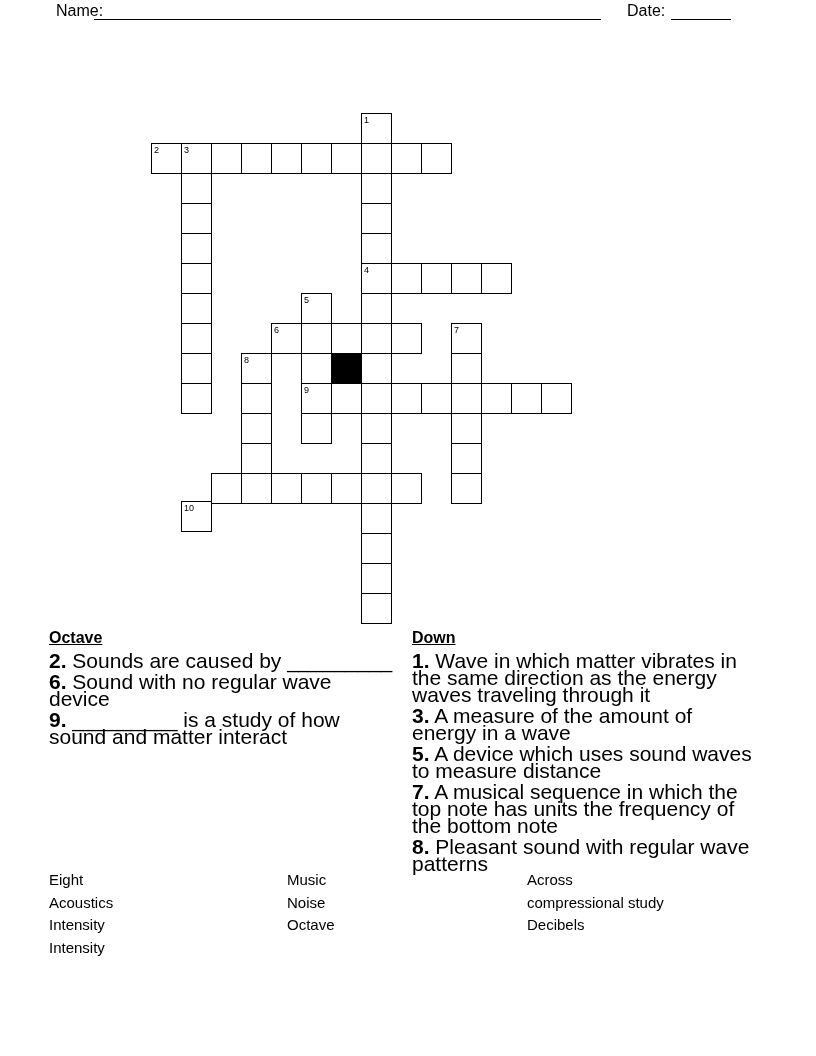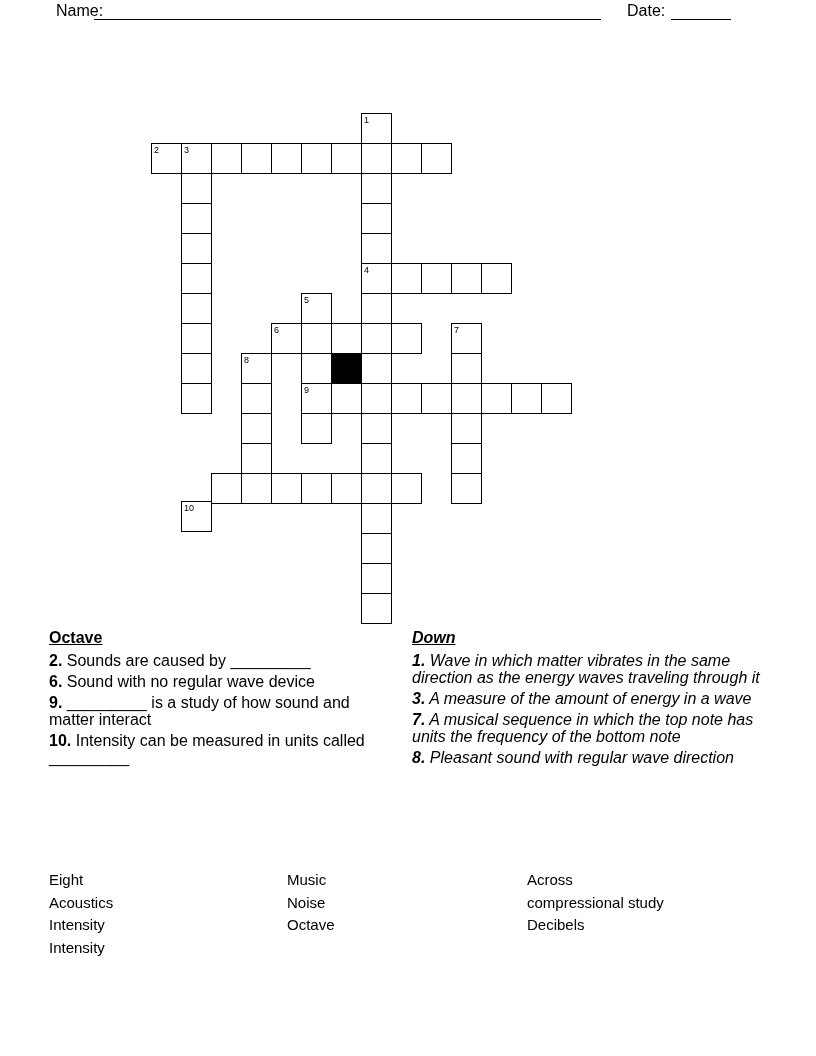--- a/index.html
+++ b/index.html
@@ -43,28 +43,28 @@
   .cellnum {
     position: absolute;
     top: 1px; left: 2px;
     font-size: 9px;
     line-height: 10px;
   }
 
   
   .clue-col { position: absolute; top: 629px; }
   .across-col { left: 49px; width: 345px; }
-  .down-col { left: 412px; width: 350px; font-style: italic; }
+  .down-col { left: 412px; width: 350px; }
   .section-heading {
     font-size: 16px;
     font-weight: bold;
     text-decoration: underline;
     margin: 0 0 5px 0;
   }
-  .clue { margin: 0 0 4px 0; font-size: 16px; line-height: 17px; }
+  .clue { margin: 0 0 4px 0; font-size: 21px; line-height: 17px; }
   .clue b { font-weight: bold; }
 
   
   .wordbank { position: absolute; left: 49px; top: 845px; width: 720px; height: 120px; }
   .wb-col { position: absolute; top: 24px; font-size: 15px; }
   .wb-col .wb-item { line-height: 22.5px; }
   .wb-col-1 { left: 0; }
   .wb-col-2 { left: 238px; }
   .wb-col-3 { left: 478px; }
 </style>
@@ -170,29 +170,29 @@
       <div class="cell" style="left: 331px; top: 473px;"></div>
       <div class="cell" style="left: 391px; top: 473px;"></div>
       <div class="cell black" style="left: 331px; top: 353px;"></div>
     </div>
 
   <div class="clue-col across-col">
     <h2 class="section-heading">Octave</h2>
     <p class="clue"><b>2.</b> <span>Sounds are caused by _________</span></p>
     <p class="clue"><b>6.</b> <span>Sound with no regular wave device</span></p>
     <p class="clue"><b>9.</b> <span>_________ is a study of how sound and matter interact</span></p>
-    <p class="clue"><b>10.</b> <span>Intensity can be measured in units called _________</span></p>
   </div>
 
   <div class="clue-col down-col">
     <h2 class="section-heading">Down</h2>
     <p class="clue"><b>1.</b> <span>Wave in which matter vibrates in the same direction as the energy waves traveling through it</span></p>
     <p class="clue"><b>3.</b> <span>A measure of the amount of energy in a wave</span></p>
+    <p class="clue"><b>5.</b> <span>A device which uses sound waves to measure distance</span></p>
     <p class="clue"><b>7.</b> <span>A musical sequence in which the top note has units the frequency of the bottom note</span></p>
-    <p class="clue"><b>8.</b> <span>Pleasant sound with regular wave direction</span></p>
+    <p class="clue"><b>8.</b> <span>Pleasant sound with regular wave patterns</span></p>
   </div>
 
   <div class="wordbank">
     <div class="wb-col wb-col-1">
       <div class="wb-item">Eight</div>
       <div class="wb-item">Acoustics</div>
       <div class="wb-item">Intensity</div>
       <div class="wb-item">Intensity</div>
     </div>
     <div class="wb-col wb-col-2">

